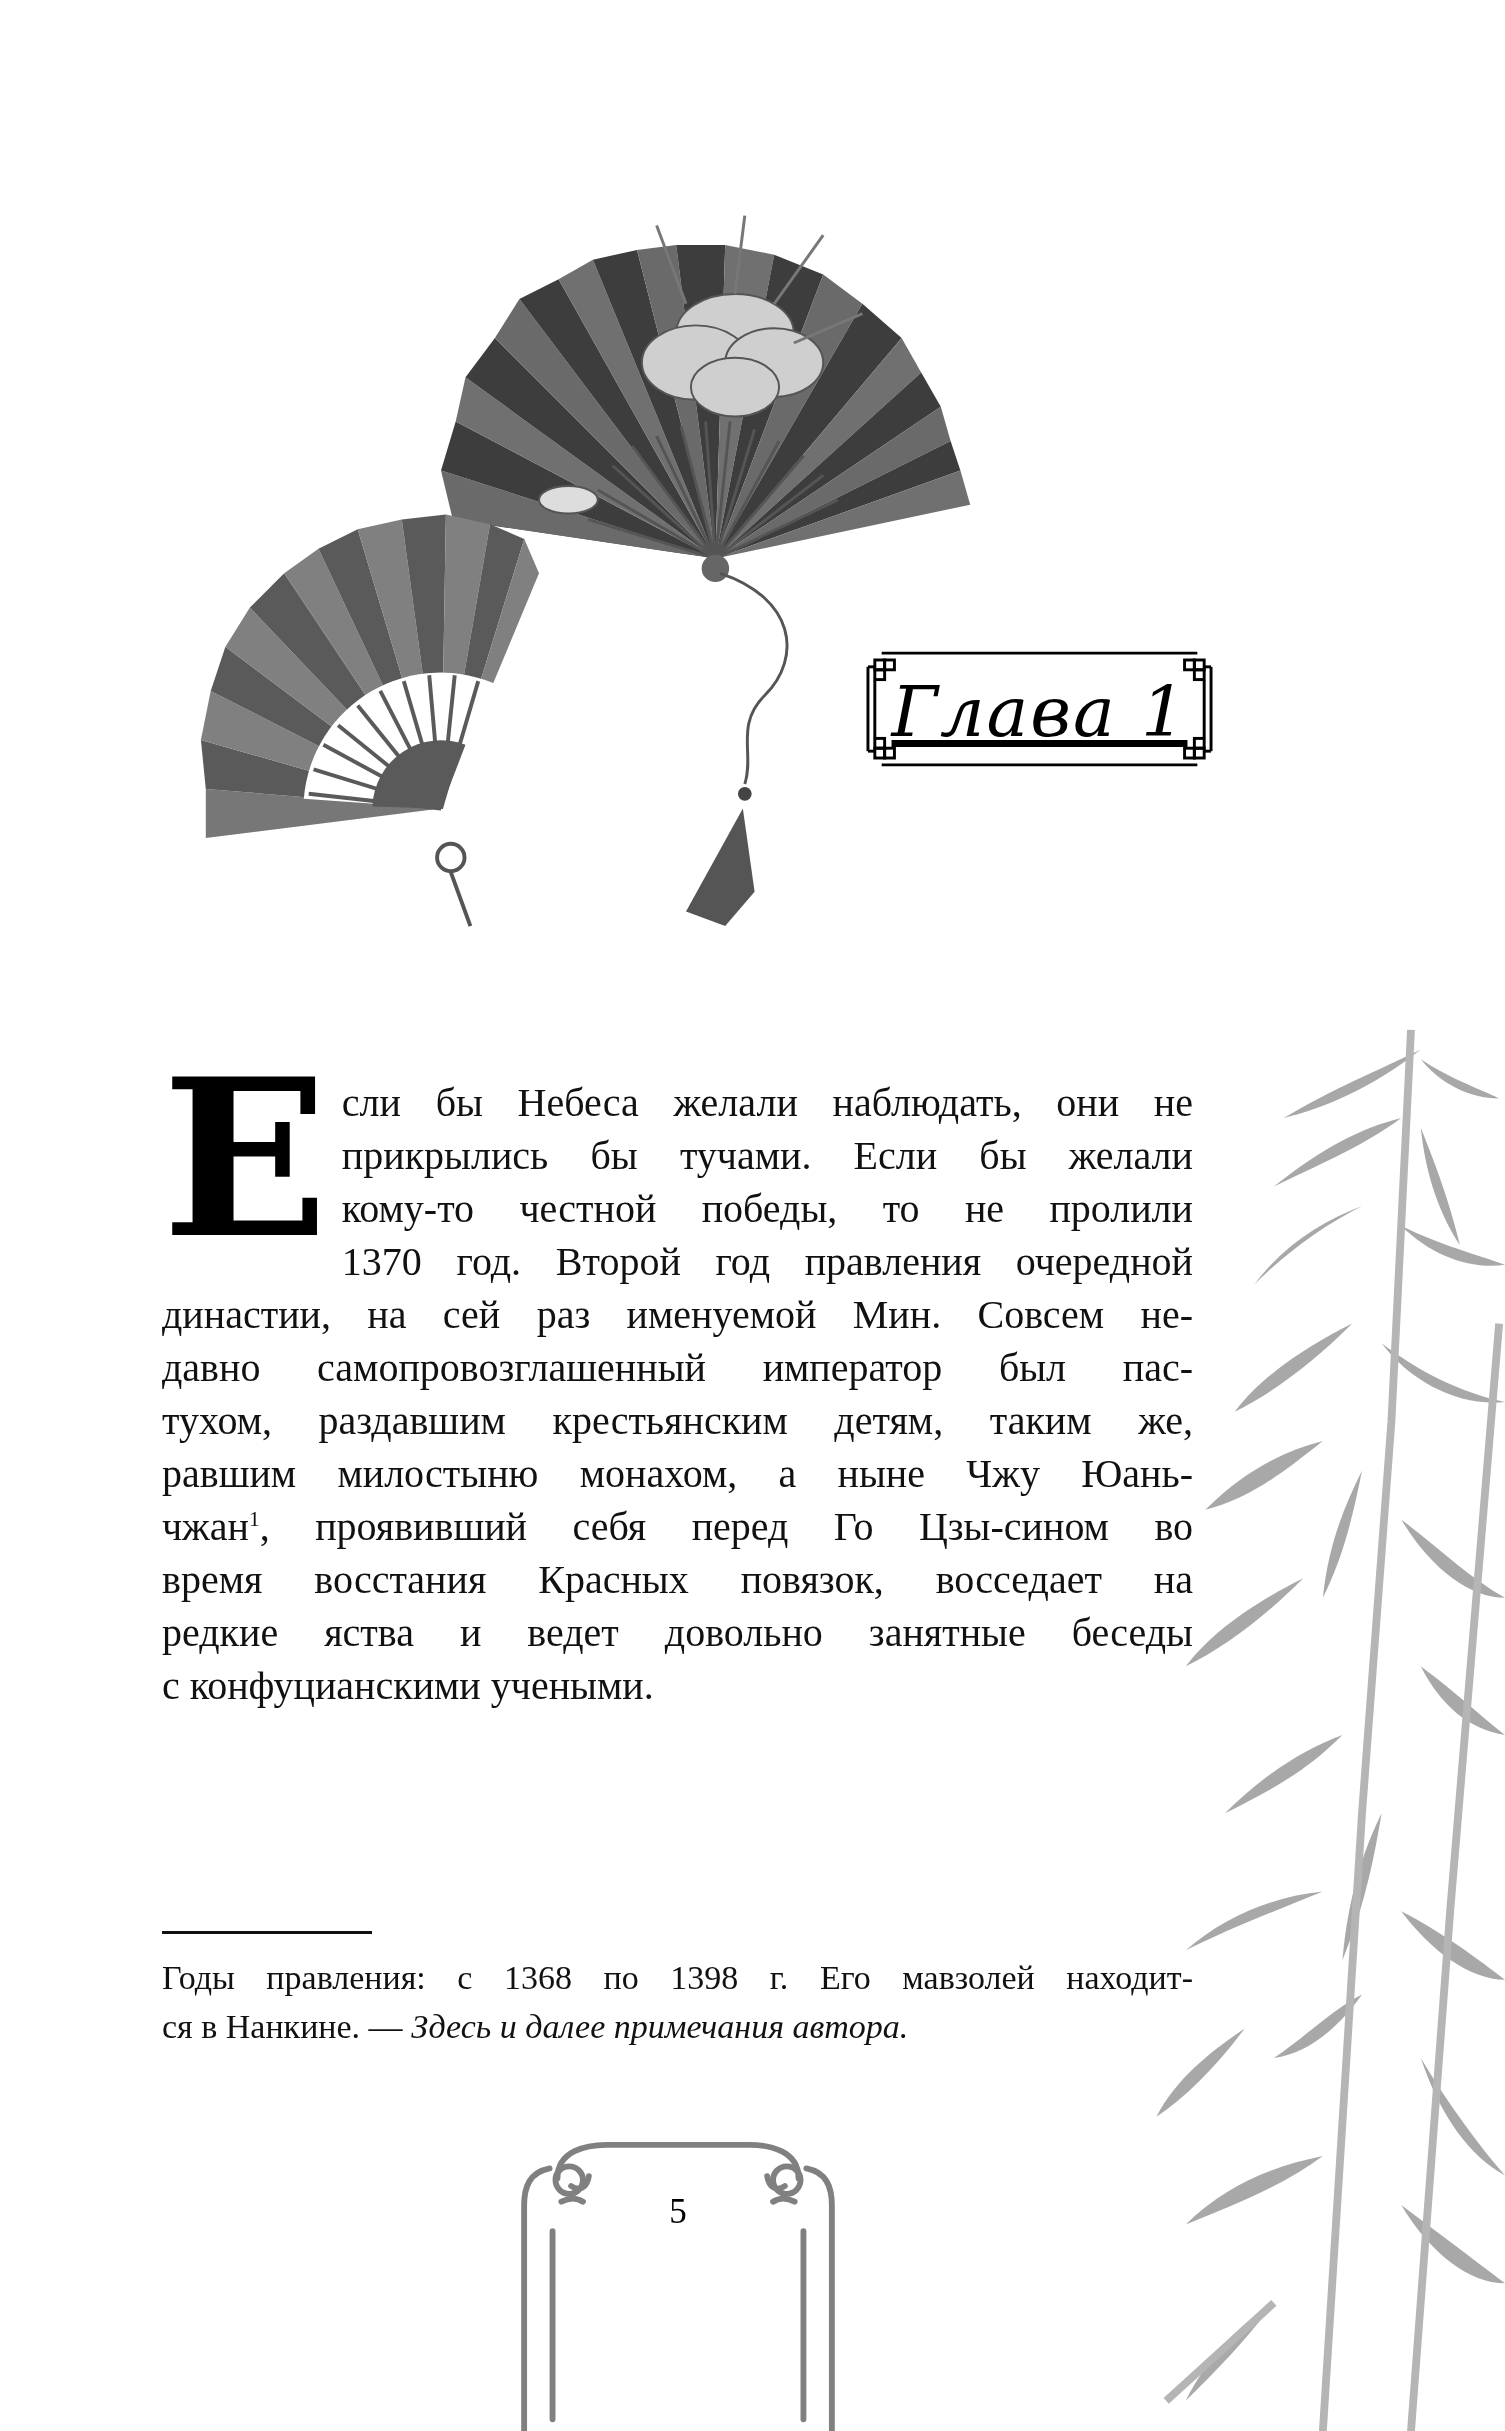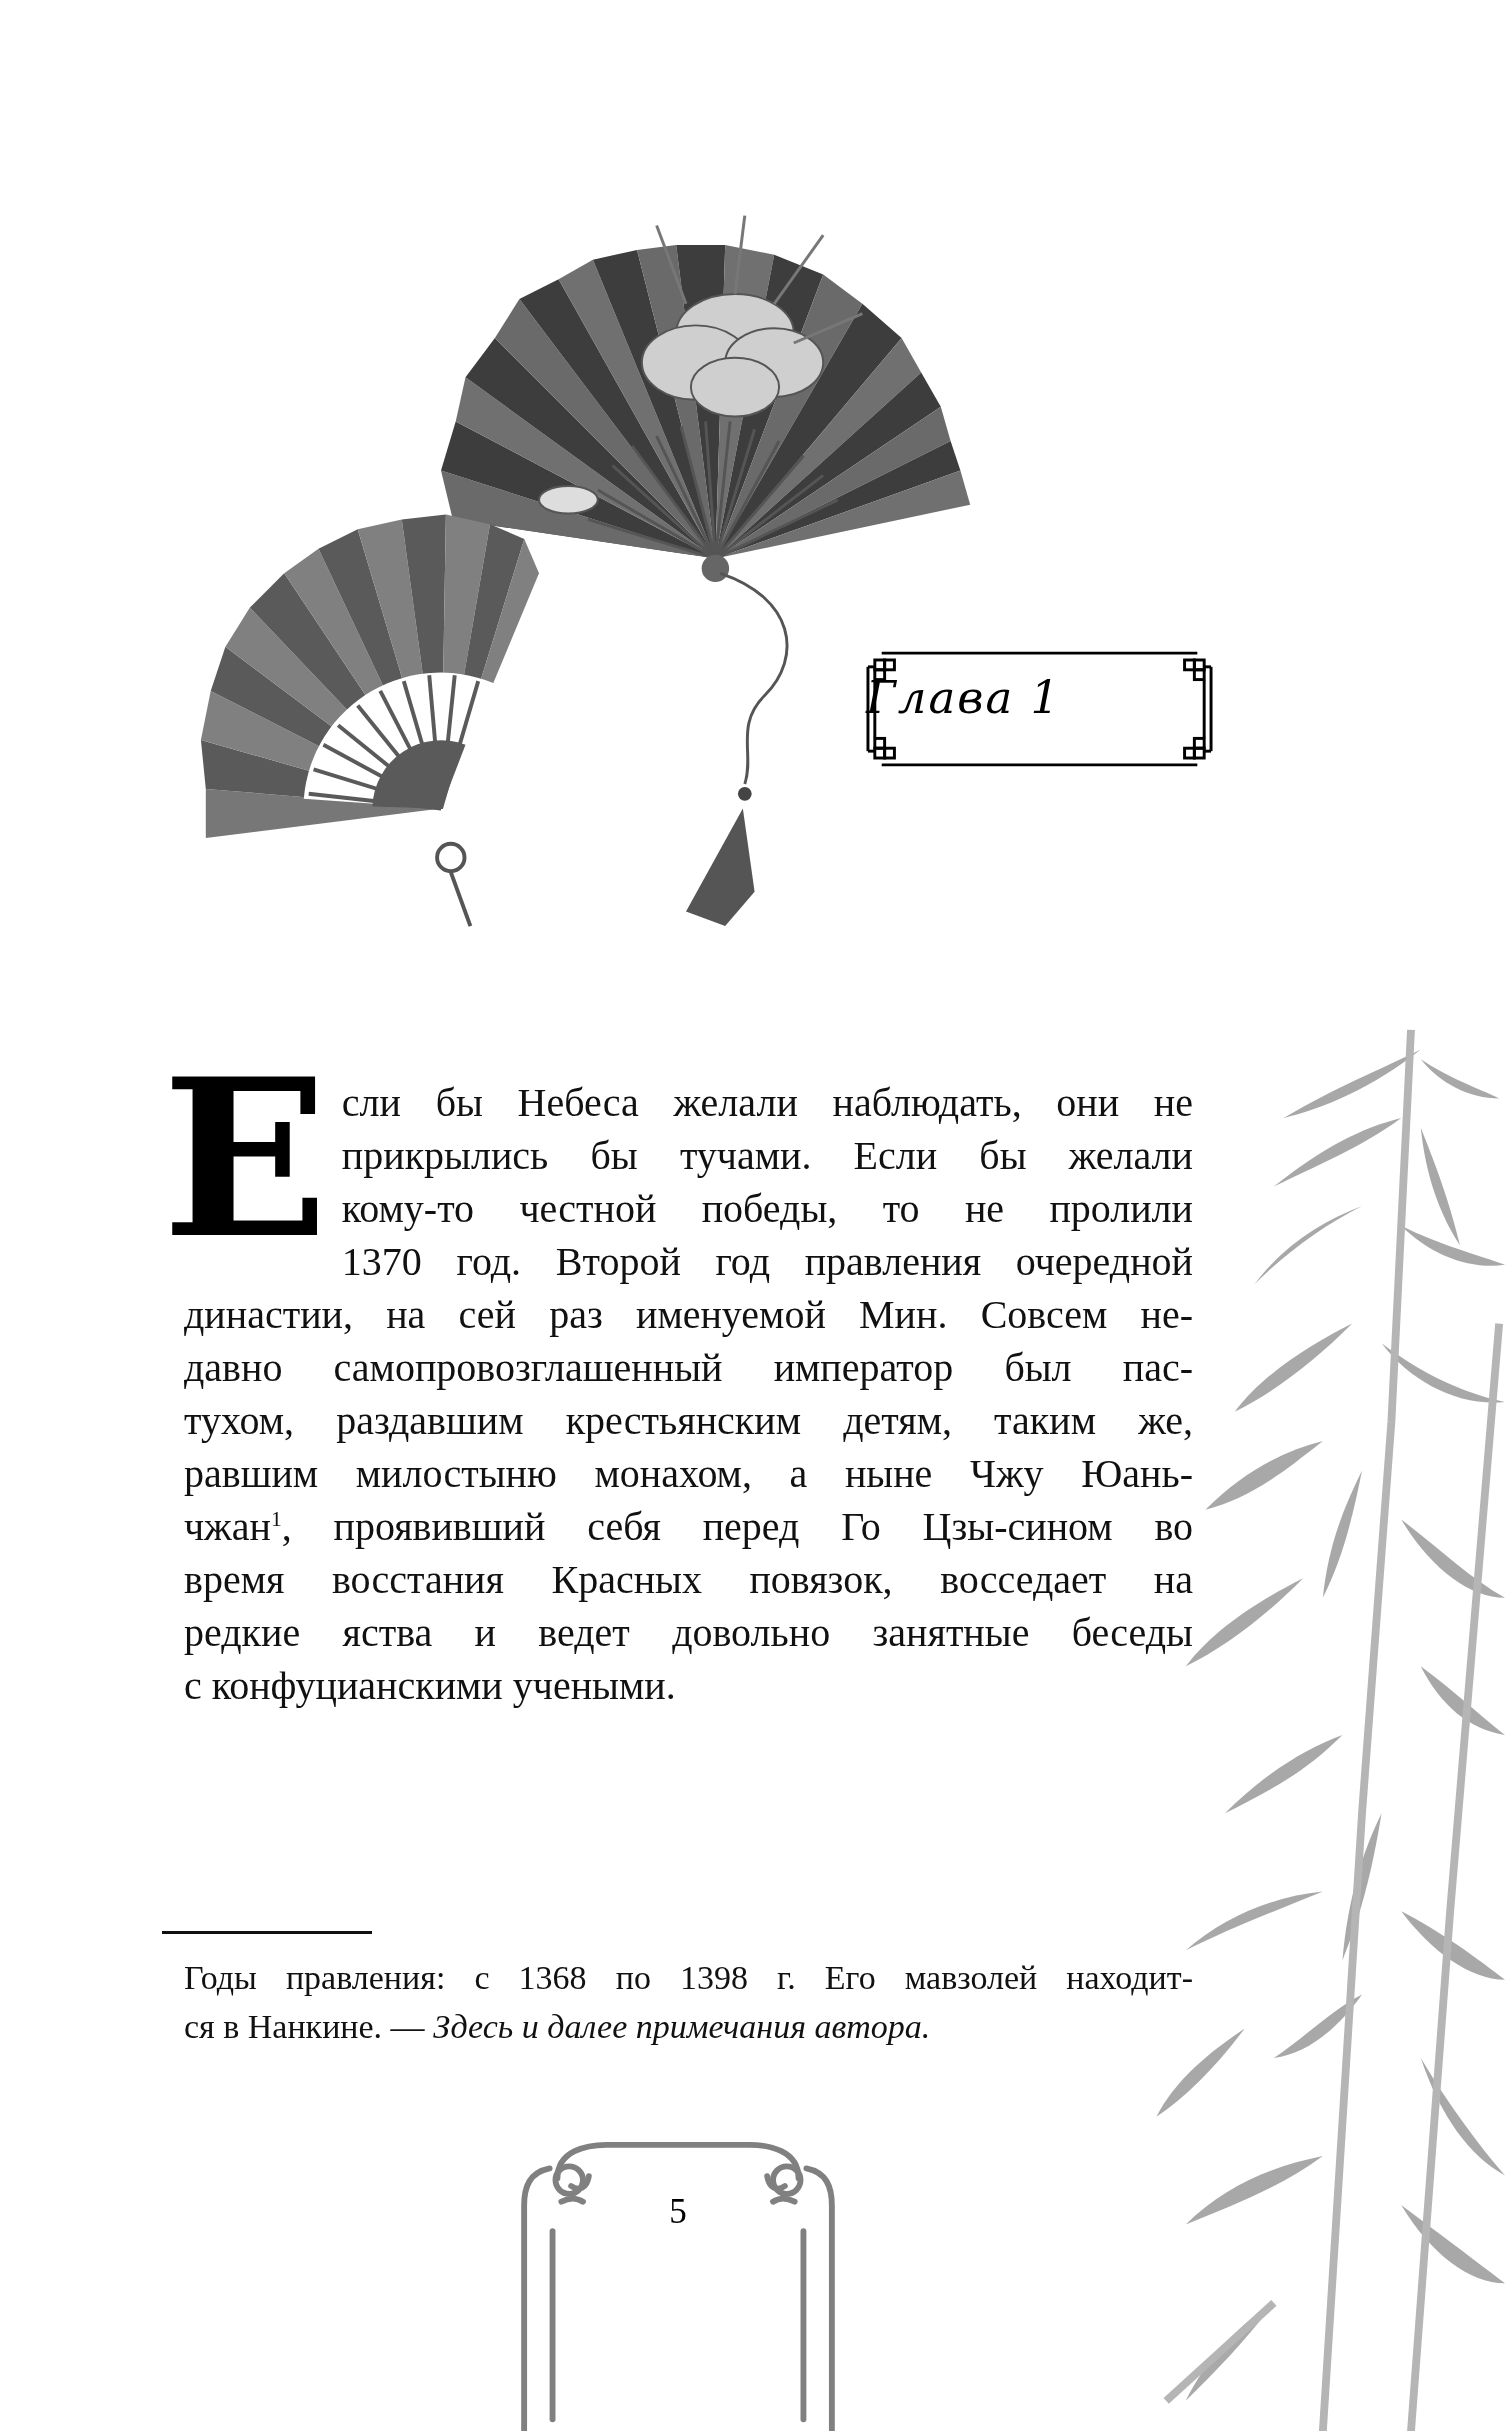--- a/index.html
+++ b/index.html
@@ -10,38 +10,38 @@
   .abs { position: absolute; }
 
   
   .fans { left: 186px; top: 147px; width: 804px; height: 882px; }
   .bamboo { left: 1127px; top: 1029px; width: 378px; height: 1403px; }
 
   
   .chapter-box { left: 866px; top: 651px; width: 347px; height: 116px; }
   .chapter-box svg { position: absolute; left: 0; top: 0; }
   .chapter-title {
-    position: absolute; left: 0; right: 0; top: 19.6px; text-align: left;
+    position: absolute; left: 0; right: 0; top: 19.6px; text-align: center;
     font-family: "DejaVu Serif", "Liberation Serif", serif; font-style: italic;
-    font-size: 45px; letter-spacing: 2px; color: #000;
+    font-size: 70px; letter-spacing: 2px; color: #000; text-decoration: underline;
   }
 
   
   .body-text {
     left: 162px; top: 1076px; width: 1031px;
     font-family: "Liberation Serif", "DejaVu Serif", serif;
     font-size: 40px; line-height: 53px; text-align: justify; color: #111;
   }
   .body-text p { margin: 0; }
   .dropcap {
     float: left; font-size: 218px; line-height: 157px; height: 159px;
     margin: 3.9px 13.7px 0 0; font-family: "DejaVu Serif", "Liberation Serif", serif; color: #000;
     font-weight: bold;
   }
-  .line { display: block; text-align: justify; text-align-last: justify; white-space: nowrap; margin-left: 22px; }
+  .line { display: block; text-align: justify; text-align-last: justify; white-space: nowrap; }
   .line.last { text-align-last: left; }
   sup.fnref { font-size: 21.6px; vertical-align: super; line-height: 0; }
 
   
   .fn-rule { left: 162px; top: 1931px; width: 210px; height: 2.9px; background: #111; }
   .footnote {
     left: 162px; top: 1953px; width: 1031px;
     font-family: "Liberation Serif", "DejaVu Serif", serif;
     font-size: 34px; line-height: 49px; color: #111;
   }

